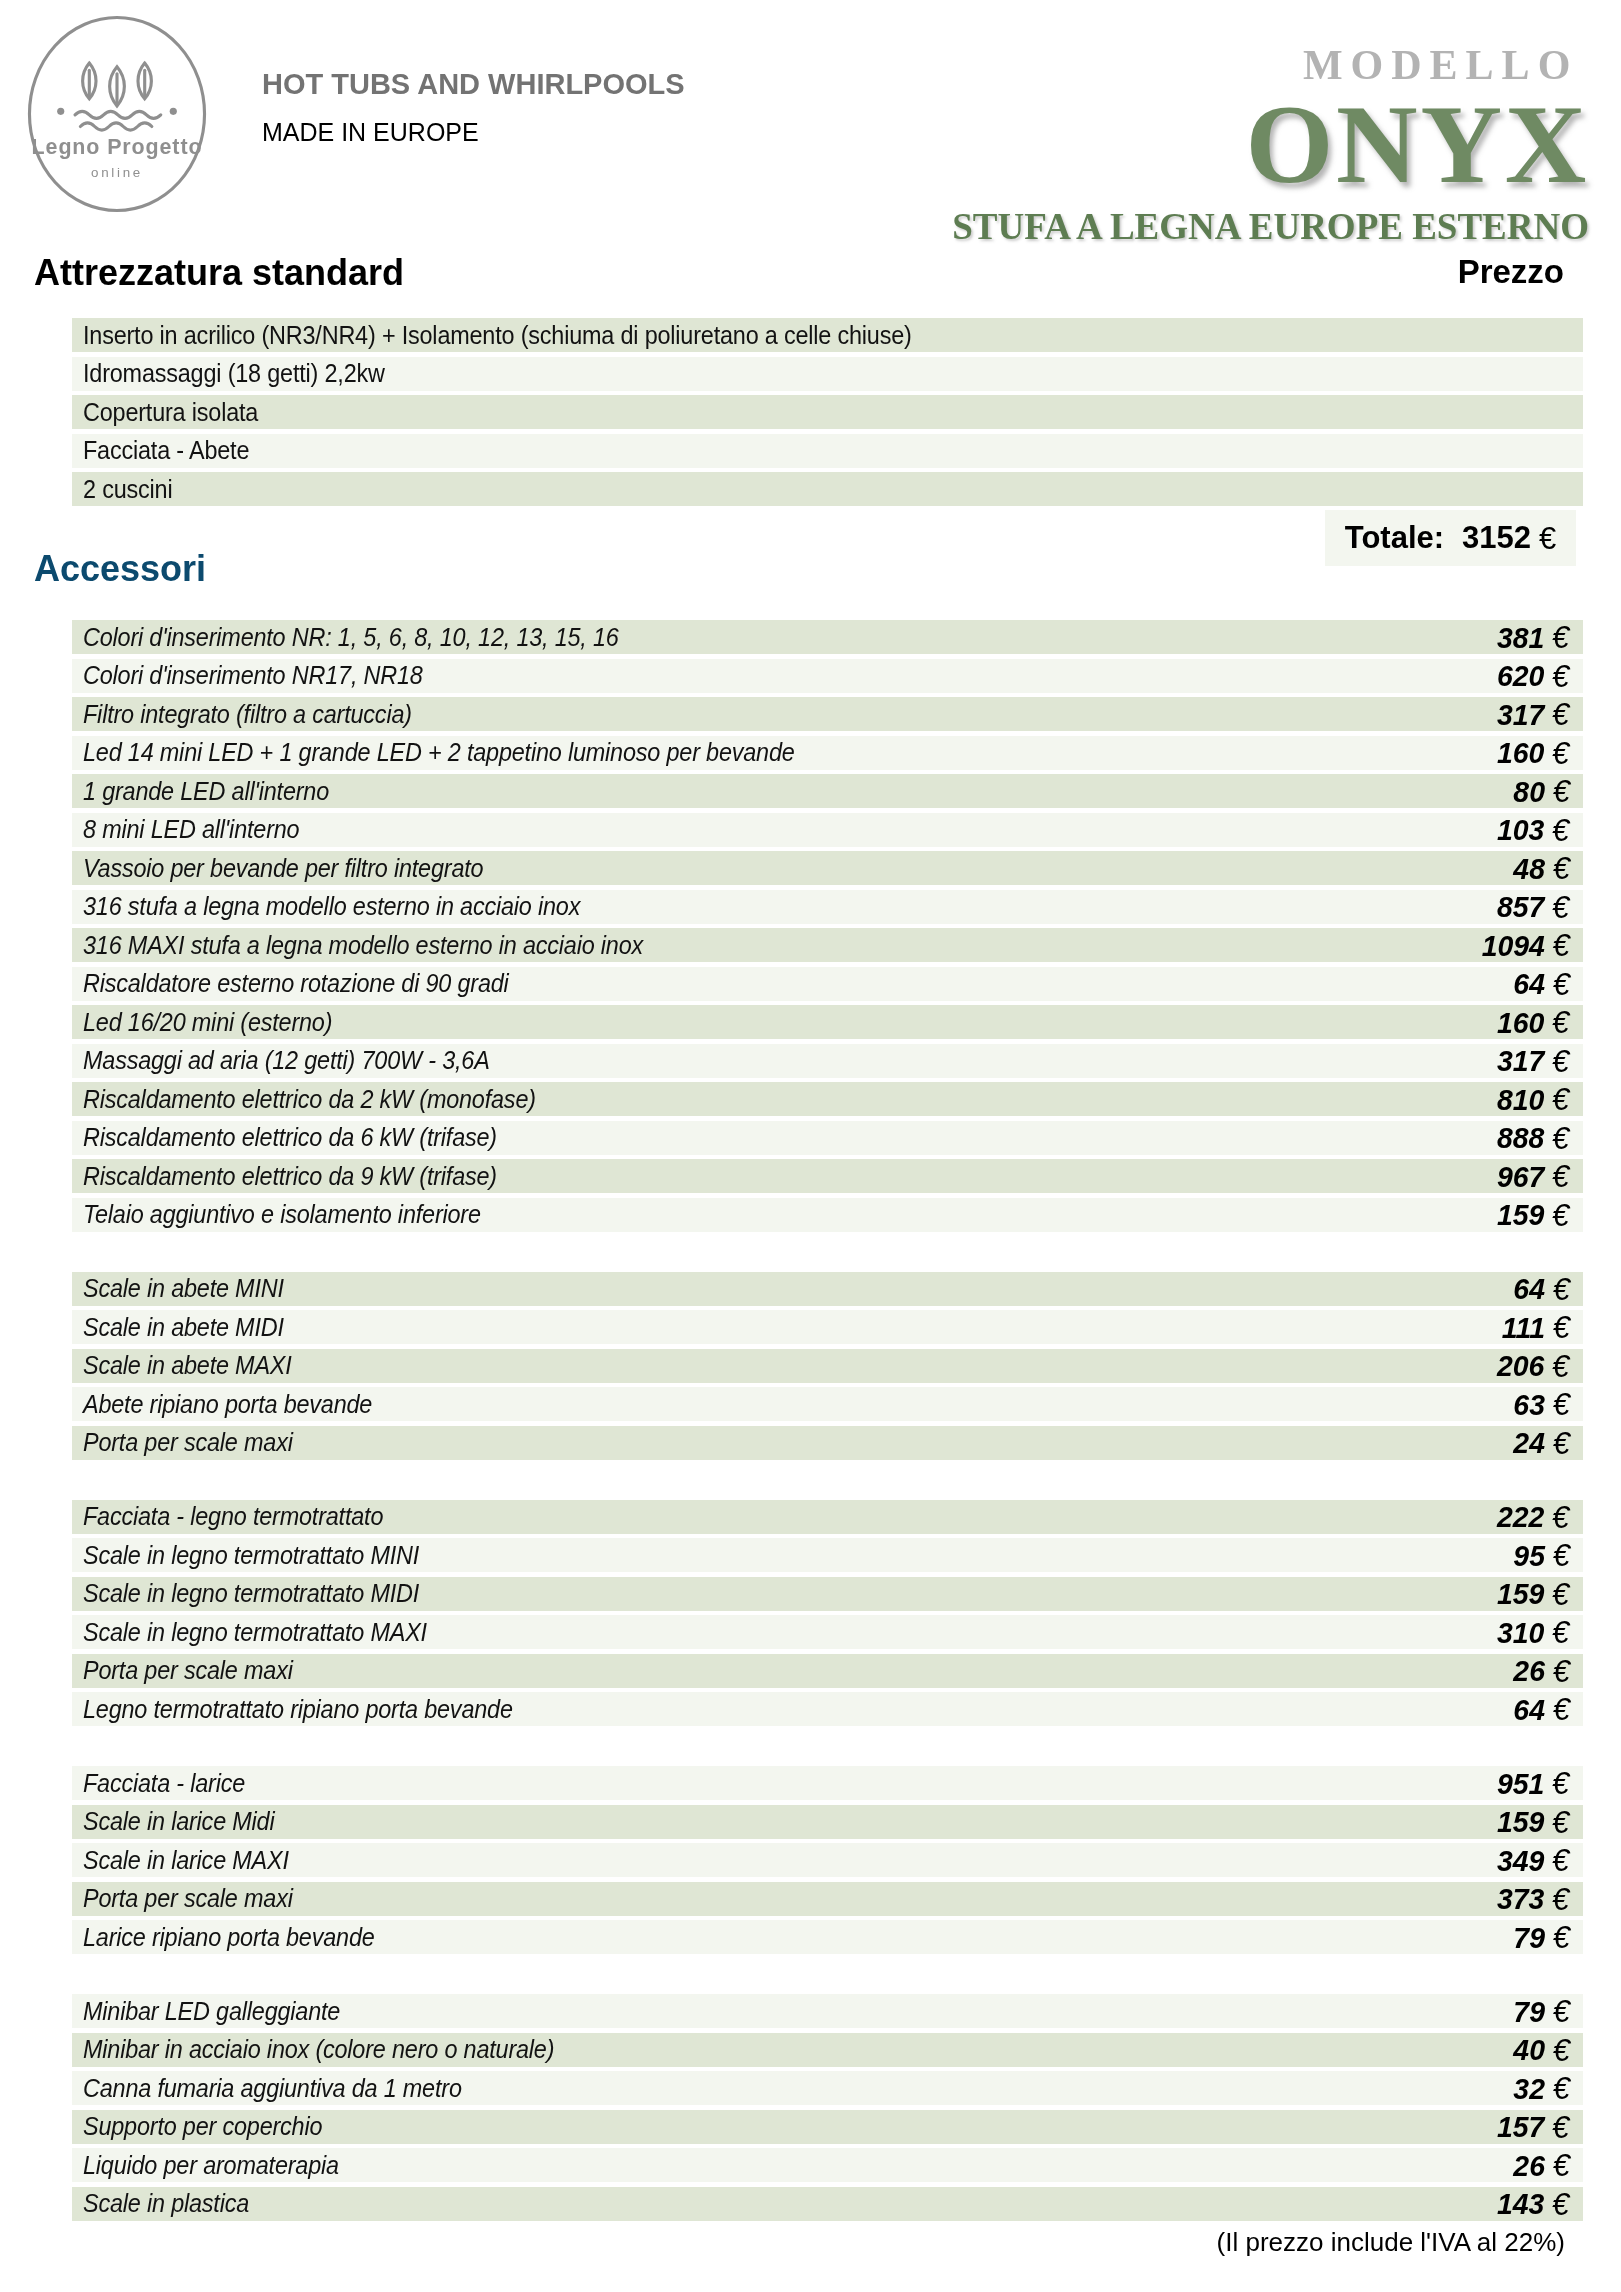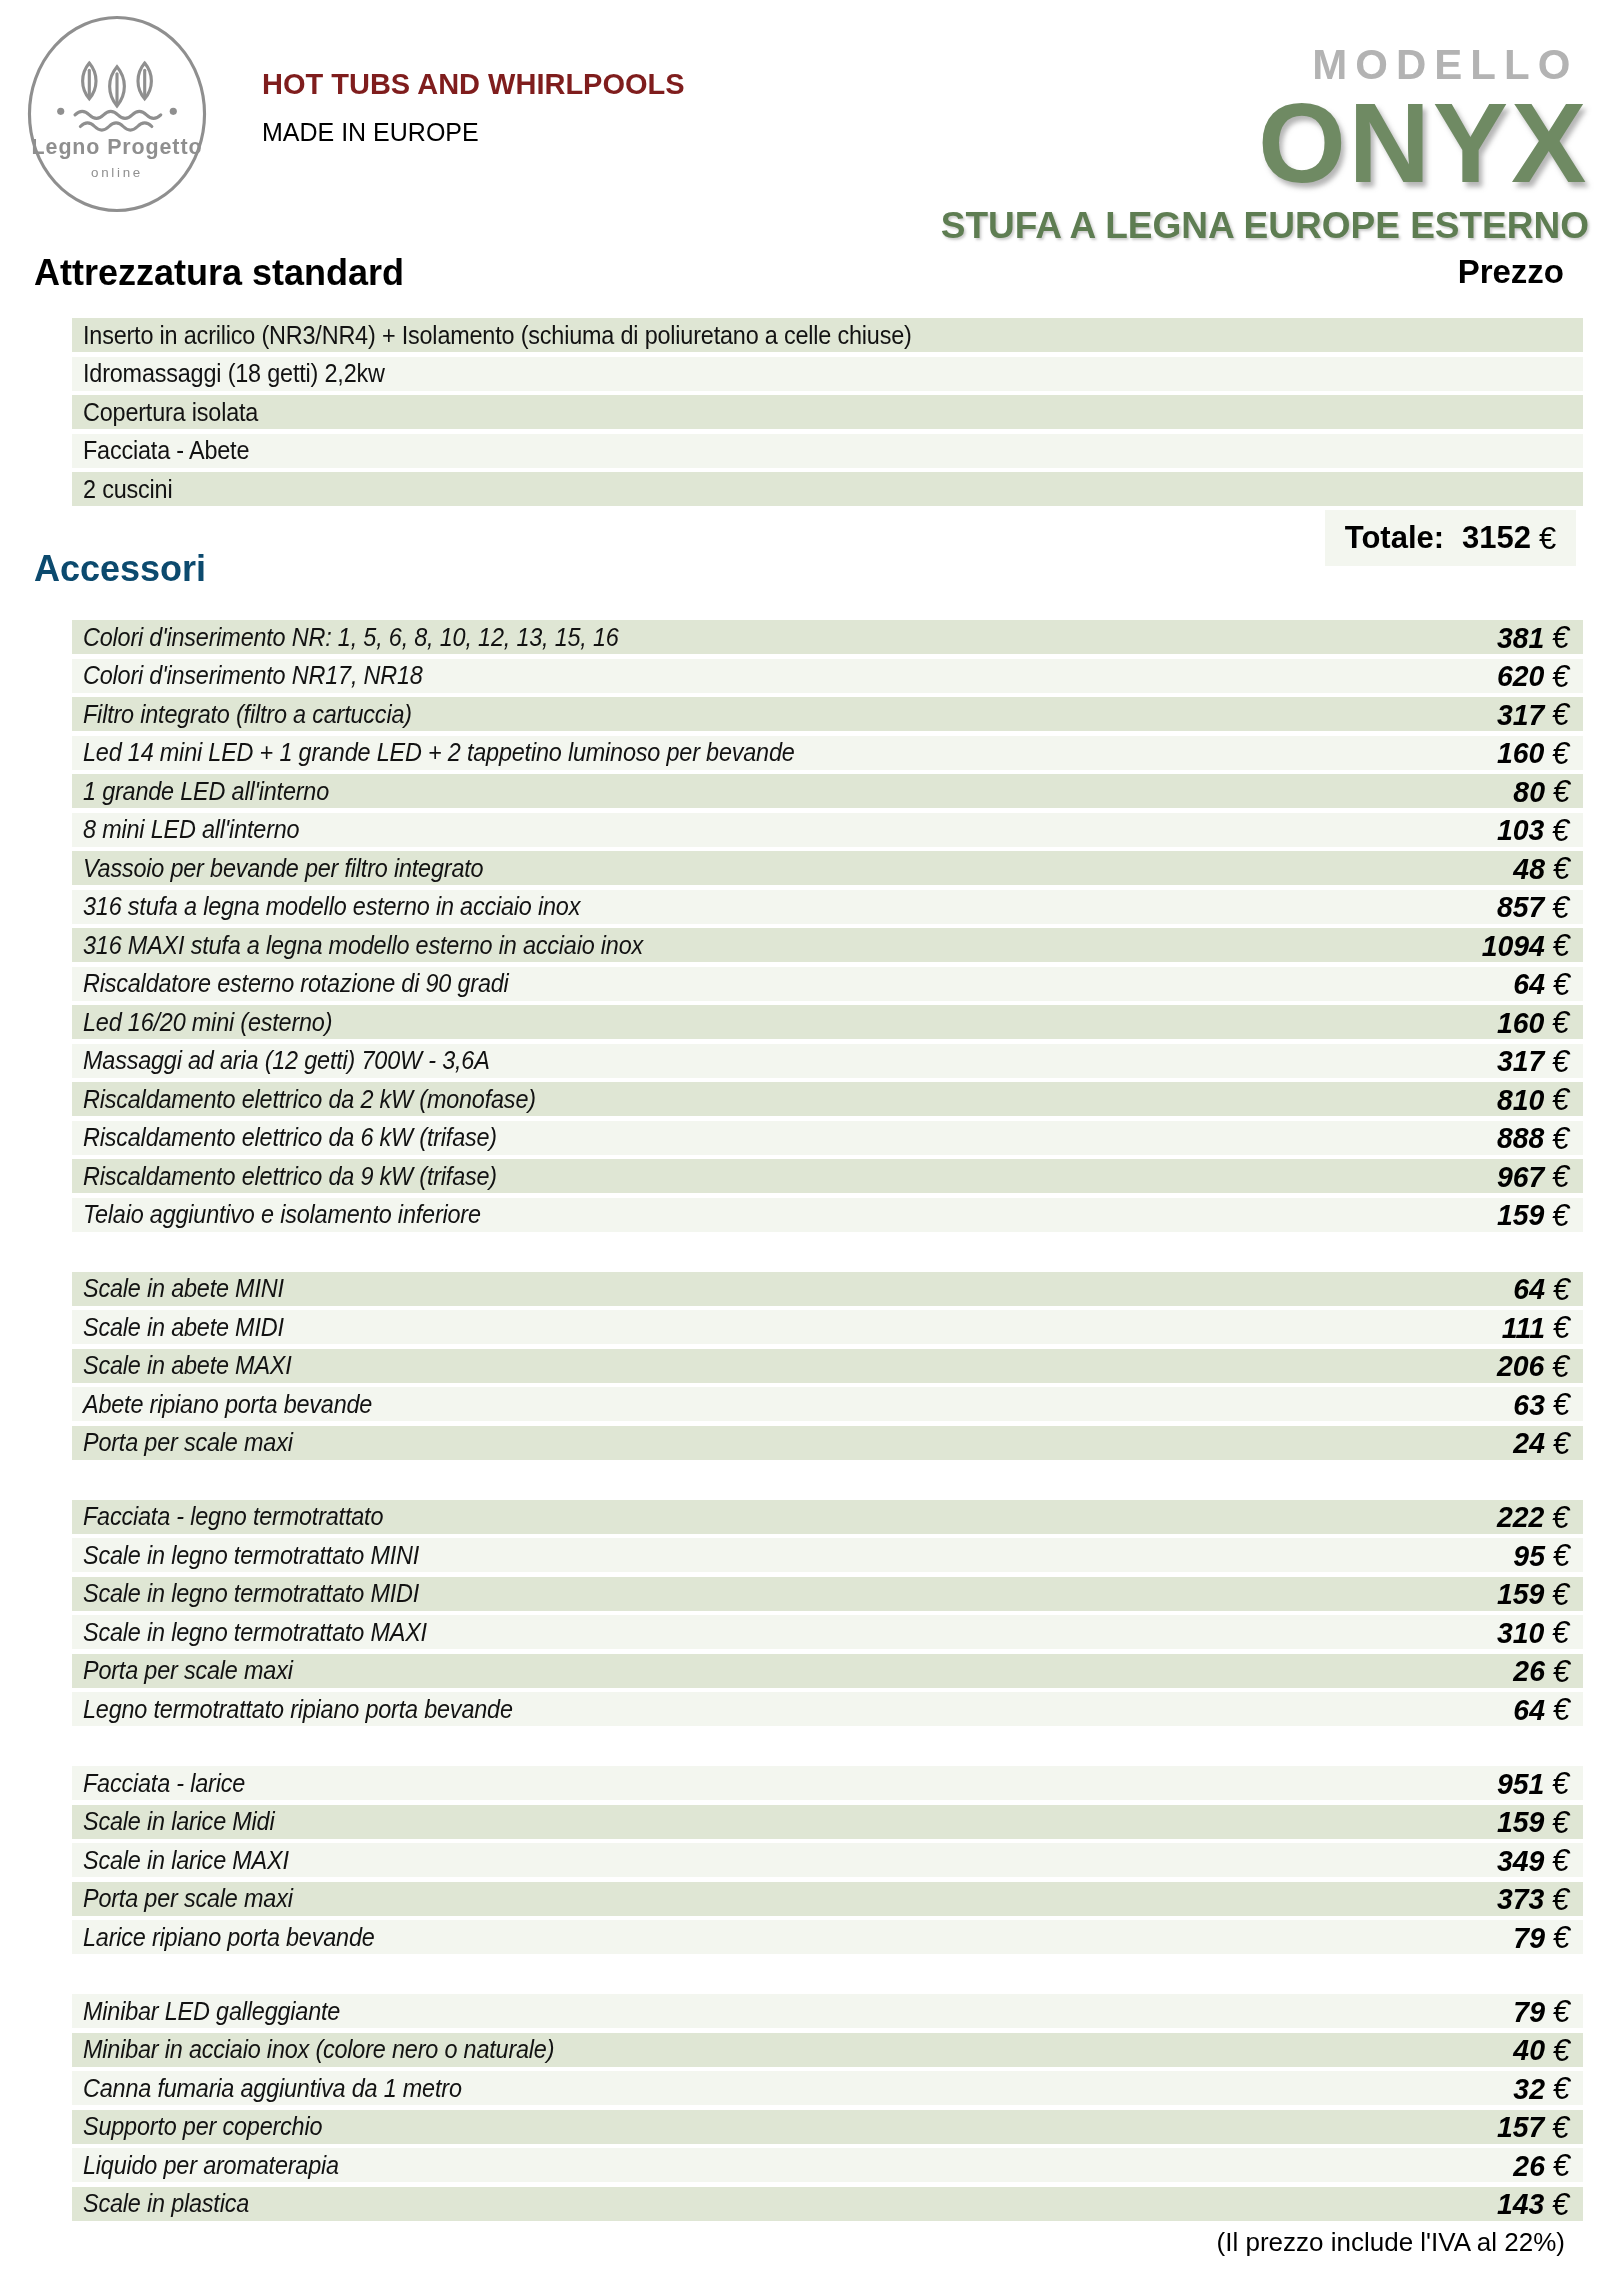--- a/index.html
+++ b/index.html
@@ -5,23 +5,23 @@
   html,body{margin:0;padding:0;background:#e8e8e8;}
   .page{
     position:relative;
     width:1621px;height:2293px;
     background:#ffffff;
     font-family:"Liberation Sans","DejaVu Sans",sans-serif;
     overflow:hidden;
   }
   
   .logo{position:absolute;left:25px;top:12.5px;width:184px;height:202px;}
-  .tagline-bold{position:absolute;left:262px;top:68px;font-size:29px;font-weight:700;color:#7f1d1d;white-space:nowrap;}
+  .tagline-bold{position:absolute;left:262px;top:68px;font-size:29px;font-weight:700;color:#737373;white-space:nowrap;}
   .tagline-reg{position:absolute;left:262px;top:118px;font-size:25px;font-weight:400;color:#000;white-space:nowrap;}
-  .model-block{position:absolute;right:32px;top:41px;text-align:right;width:878px;}
+  .model-block{position:absolute;right:32px;top:41px;text-align:right;width:878px;font-family:Liberation Serif, serif;}
   .modello{font-size:42px;font-weight:700;letter-spacing:8px;color:var(--model_label_gray);margin-right:10.7px;line-height:1.15;}
   .onyx{font-size:113px;font-weight:700;letter-spacing:2.7px;color:var(--accent_model_name);line-height:1.02;margin-top:-3.6px;text-shadow:3.6px 4.5px 5.4px rgba(110,110,110,0.5);}
   .subtitle{font-size:37px;font-weight:700;color:var(--accent_subtitle);margin-top:3.6px;text-shadow:1.8px 1.8px 2.7px rgba(140,140,140,0.45);white-space:nowrap;}
   
   .std-title{position:absolute;left:34px;top:252px;font-size:36px;font-weight:700;color:#000;}
   .prezzo{position:absolute;right:57px;top:253px;font-size:33px;font-weight:700;color:#000;}
   .acc-title{position:absolute;left:34px;top:548px;font-size:36px;font-weight:700;color:#0c4a6e;}
   
   .std-rows{position:absolute;left:34px;right:38px;top:318px;}
   .groups{position:absolute;left:34px;right:38px;top:620px;font-style:italic;}

